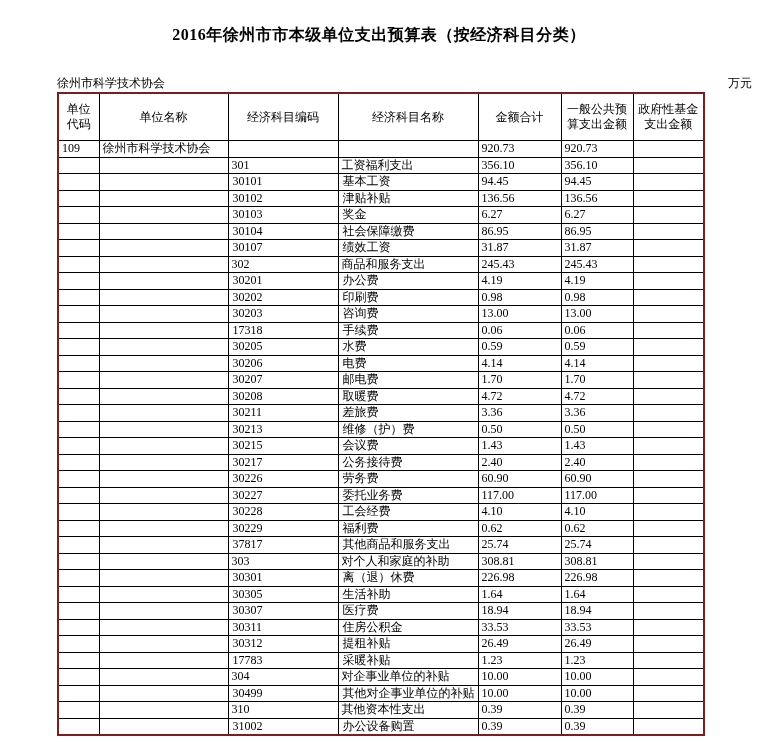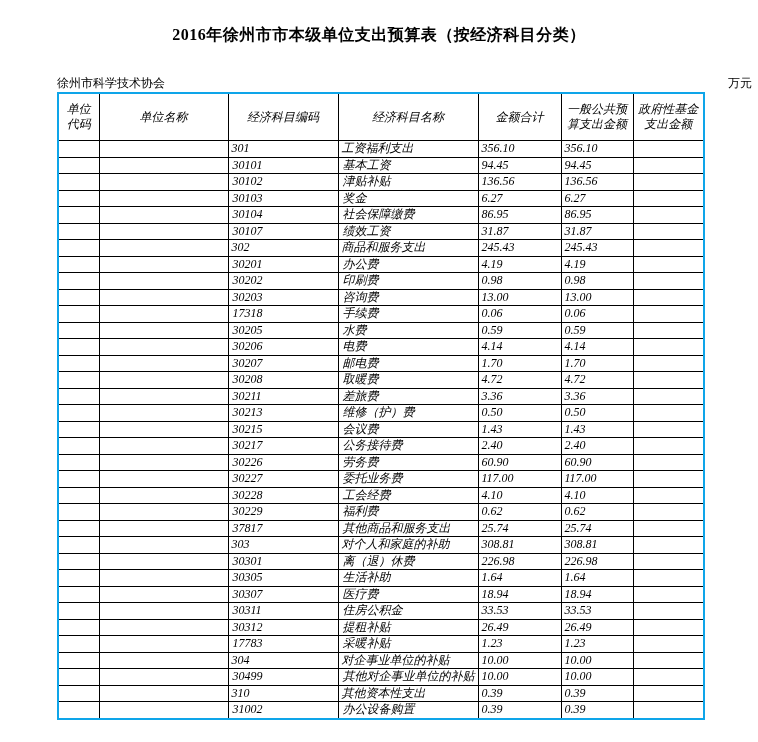--- a/index.html
+++ b/index.html
@@ -31,22 +31,21 @@
     justify-content: space-between;
     align-items: flex-end;
     font-size: 12px;
     line-height: 14px;
     margin-bottom: 2px;
   }
   table.budget {
     border-collapse: collapse;
     table-layout: fixed;
     width: 646px;
-    border: 2px solid #0ea5e9;
-    font-style: italic;
+    border: 2px solid #7f1d1d;
   }
   table.budget th, table.budget td {
     border: 1px solid #000;
     font-size: 12px;
     font-weight: normal;
     padding: 0;
     overflow: hidden;
   }
   table.budget thead th {
     height: 46px;
@@ -97,20 +96,29 @@
           <th>单位名称</th>
           <th>经济科目编码</th>
           <th>经济科目名称</th>
           <th>金额合计</th>
           <th>一般公共预算支出金额</th>
           <th>政府性基金支出金额</th>
         </tr>
       </thead>
       <tbody id="budget-tbody">
           <tr>
+            <td>109</td>
+            <td>徐州市科学技术协会</td>
+            <td></td>
+            <td></td>
+            <td>920.73</td>
+            <td>920.73</td>
+            <td></td>
+          </tr>
+          <tr>
             <td></td>
             <td></td>
             <td>301</td>
             <td>工资福利支出</td>
             <td>356.10</td>
             <td>356.10</td>
             <td></td>
           </tr>
           <tr>
             <td></td>

